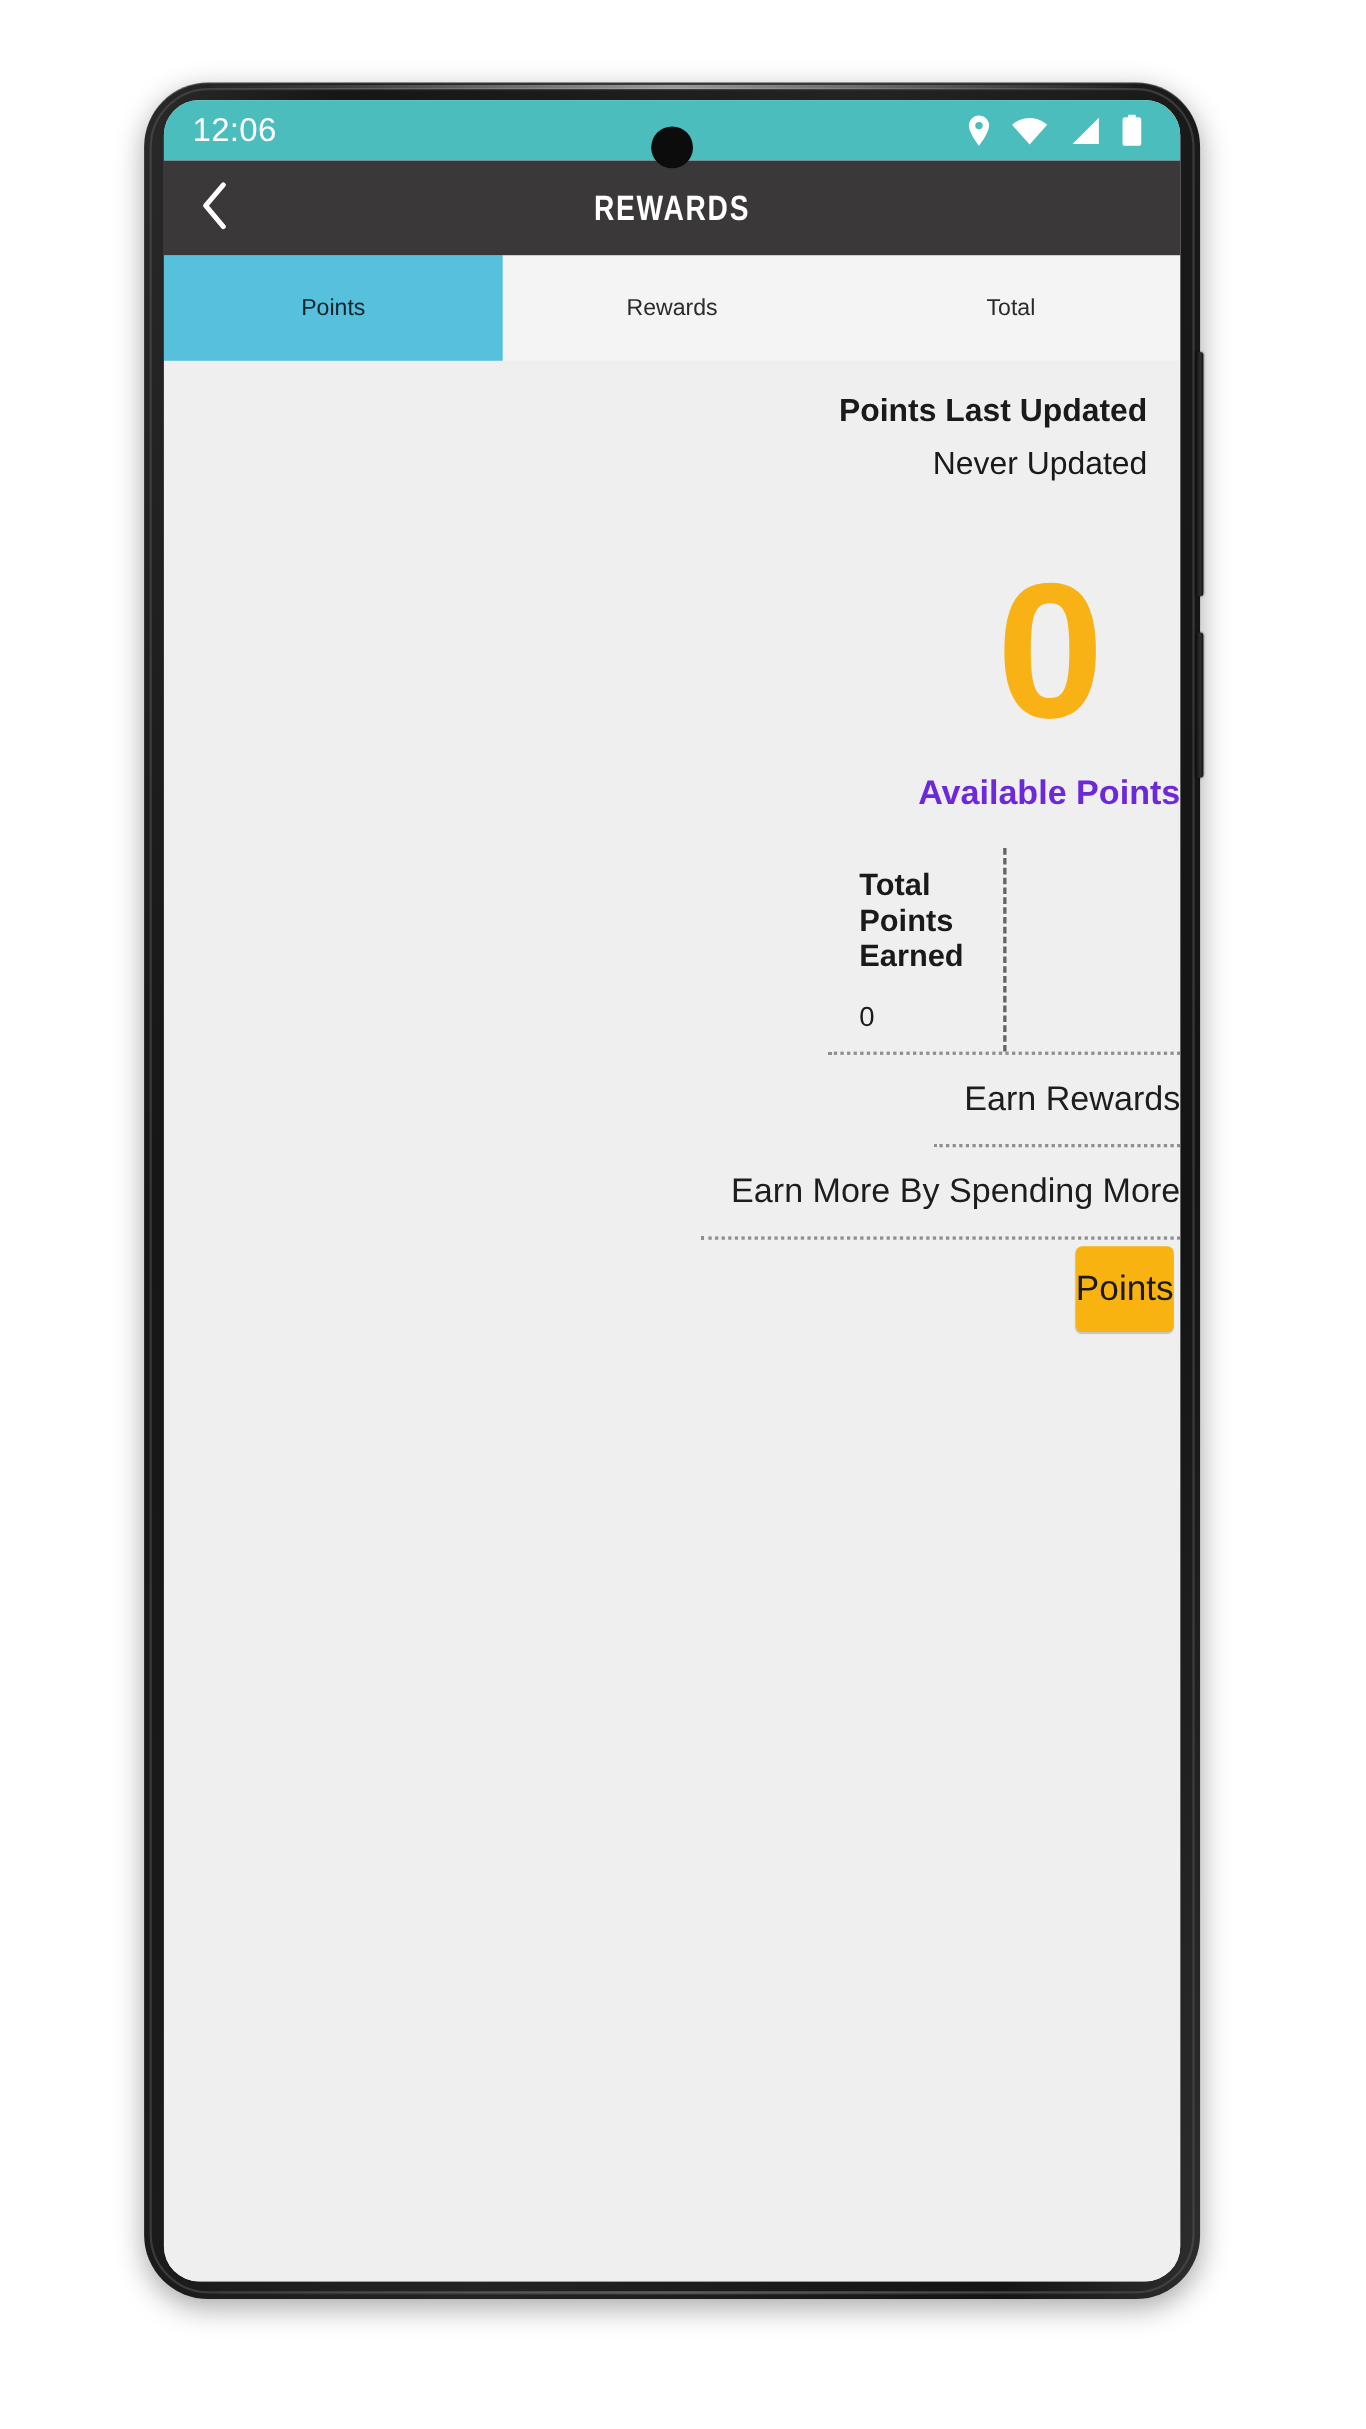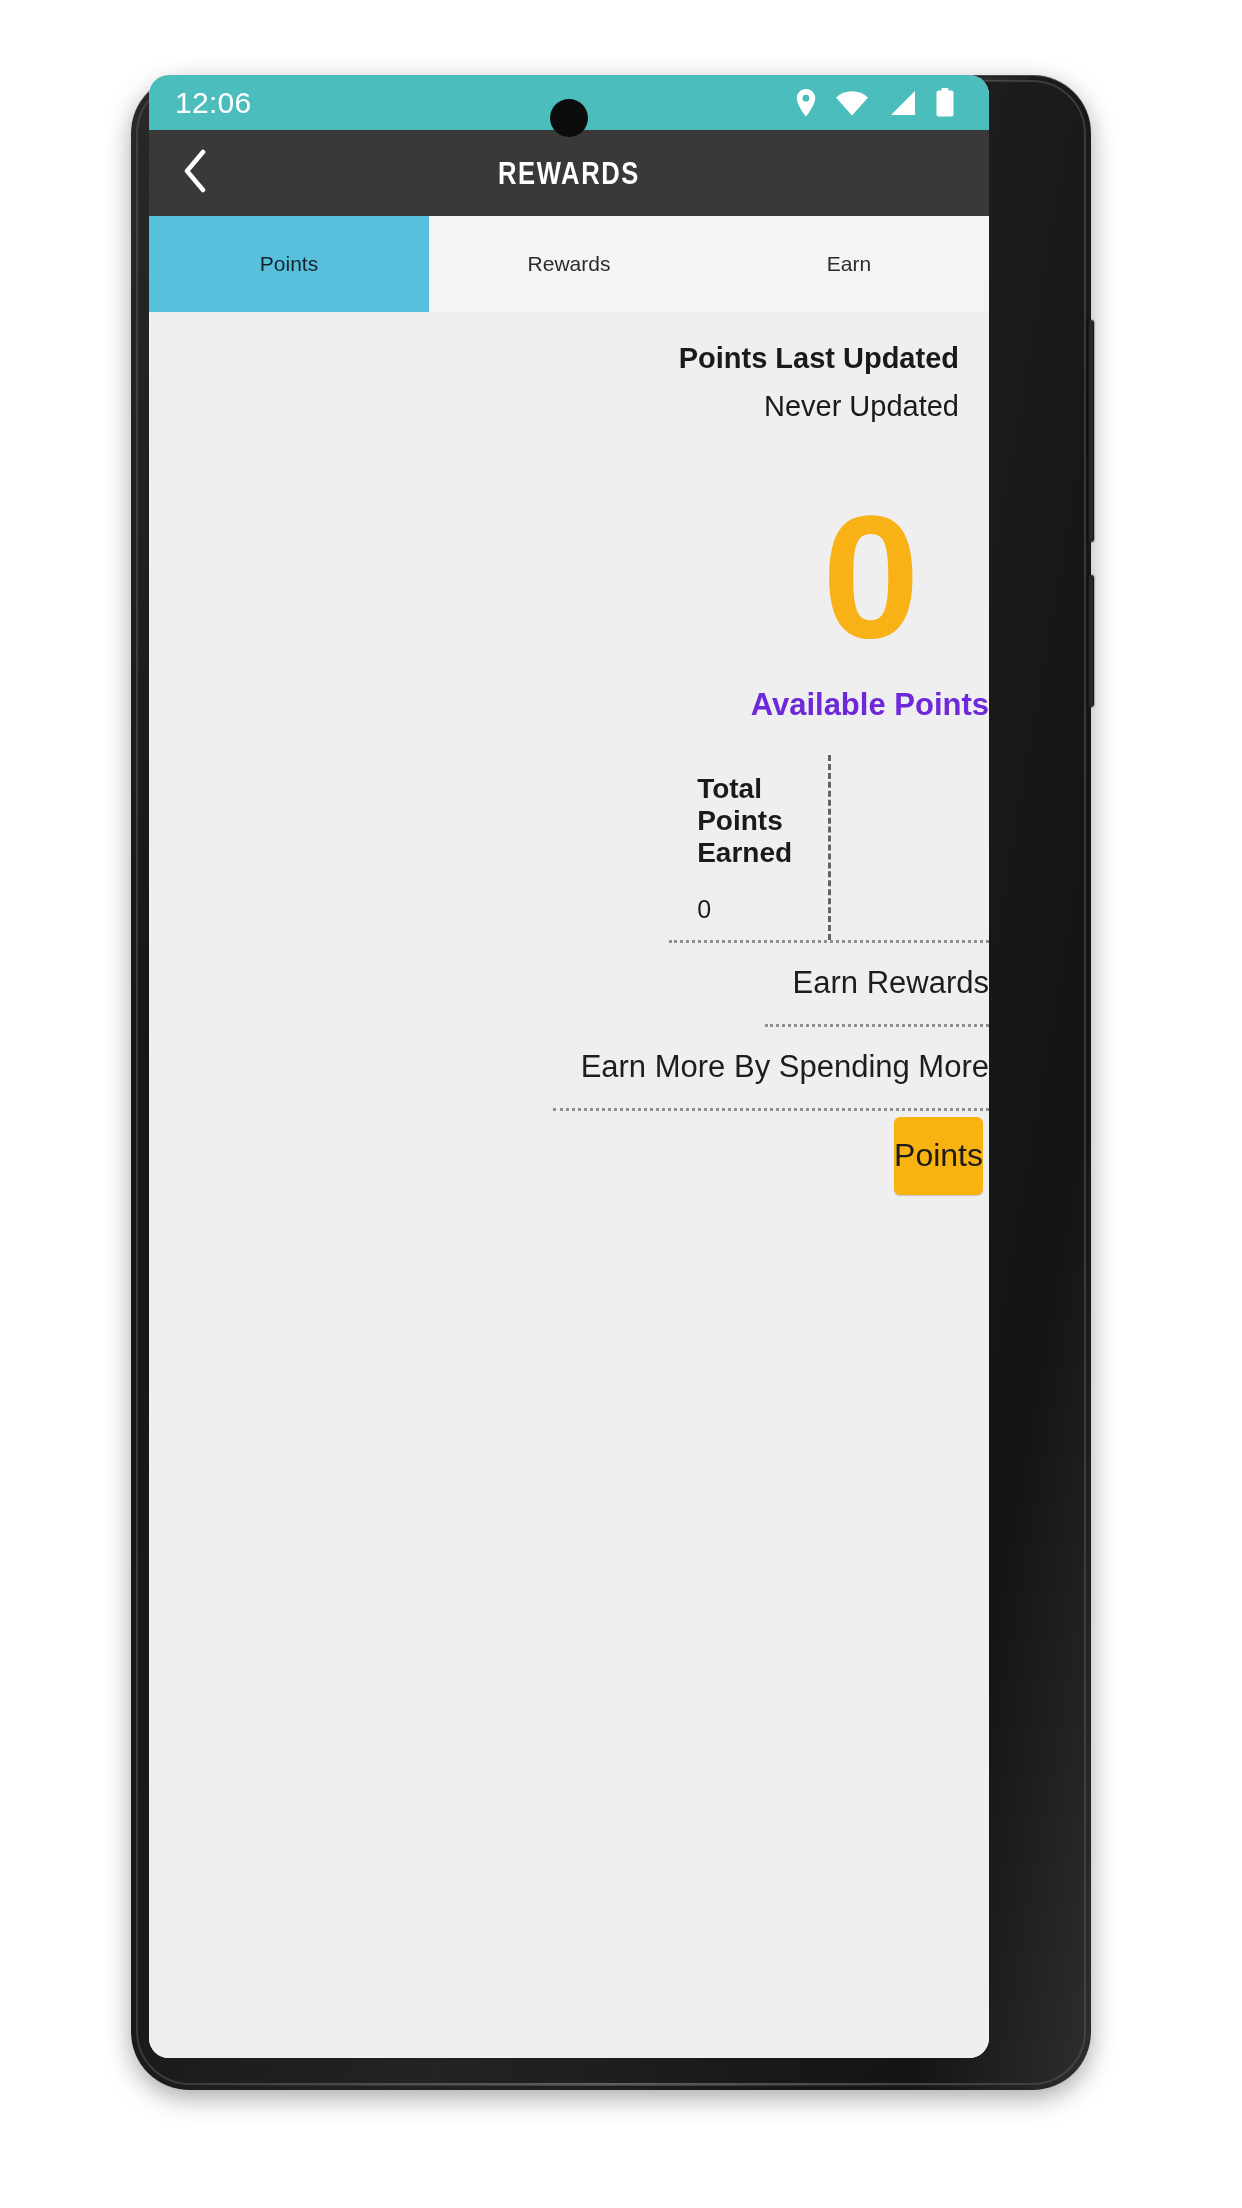--- a/index.html
+++ b/index.html
@@ -58,24 +58,24 @@
     background: linear-gradient(90deg, #0d0d0d, #2f2f2f 60%, #121212);
     box-shadow: 0 0 2px rgba(0,0,0,0.8);
   }
   #side-button-volume { top: 245px;  height: 222px; }
   #side-button-power  { top: 500px;  height: 132px; }
 
   
   #screen {
     position: absolute;
     left: 18px;
-    top: 0;
-    width: 840px;
+    top: 16px;
+    width: 924px;
     height: 1983px;
-    border-radius: 20px;
+    border-radius: 32px;
     background: #efefef;
     overflow: hidden;
   }
 
   
   #status-bar {
     position: relative;
     height: 55px;
     background: #4cbdbd;
     display: flex;
@@ -299,21 +299,21 @@
             <path d="M21 3L5 22l16 19" stroke="#ffffff" stroke-width="4.5" fill="none" stroke-linecap="round" stroke-linejoin="round"></path>
           </svg>
         </span>
       </div>
       <div id="page-title">REWARDS</div>
     </div>
 
     <div id="tab-bar">
       <div class="tab active">Points</div>
       <div class="tab">Rewards</div>
-      <div class="tab">Earn</div>
+      <div class="tab">Total</div>
     </div>
 
     <div id="content">
 
       <div id="last-updated-block">
         <div id="last-updated-label">Points Last Updated</div>
         <div id="last-updated-value">Never Updated</div>
       </div>
 
       <div id="points-hero">

